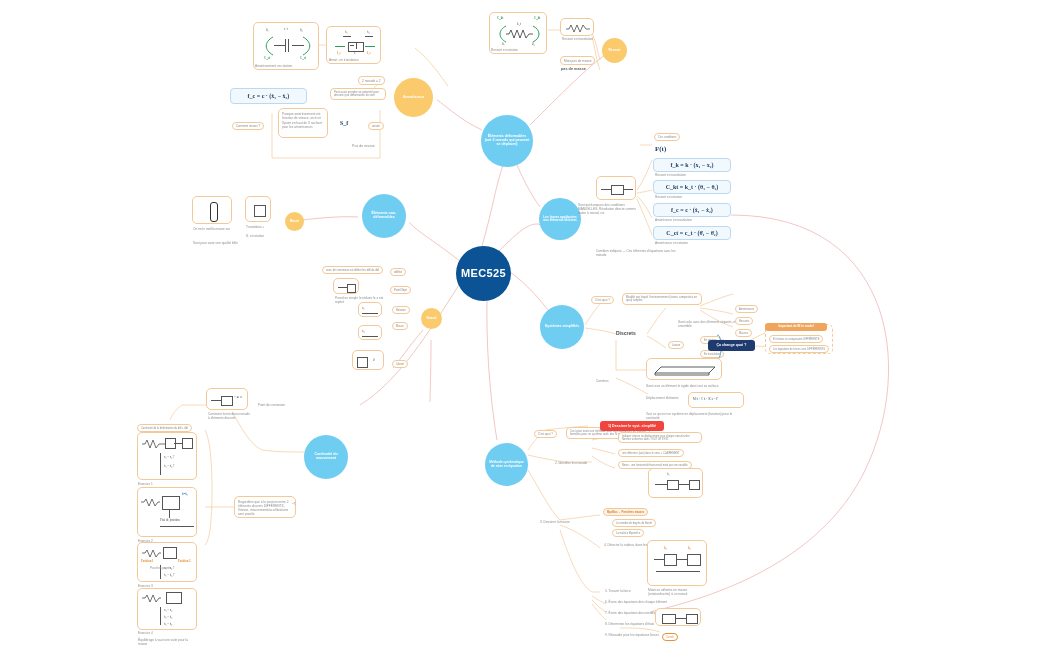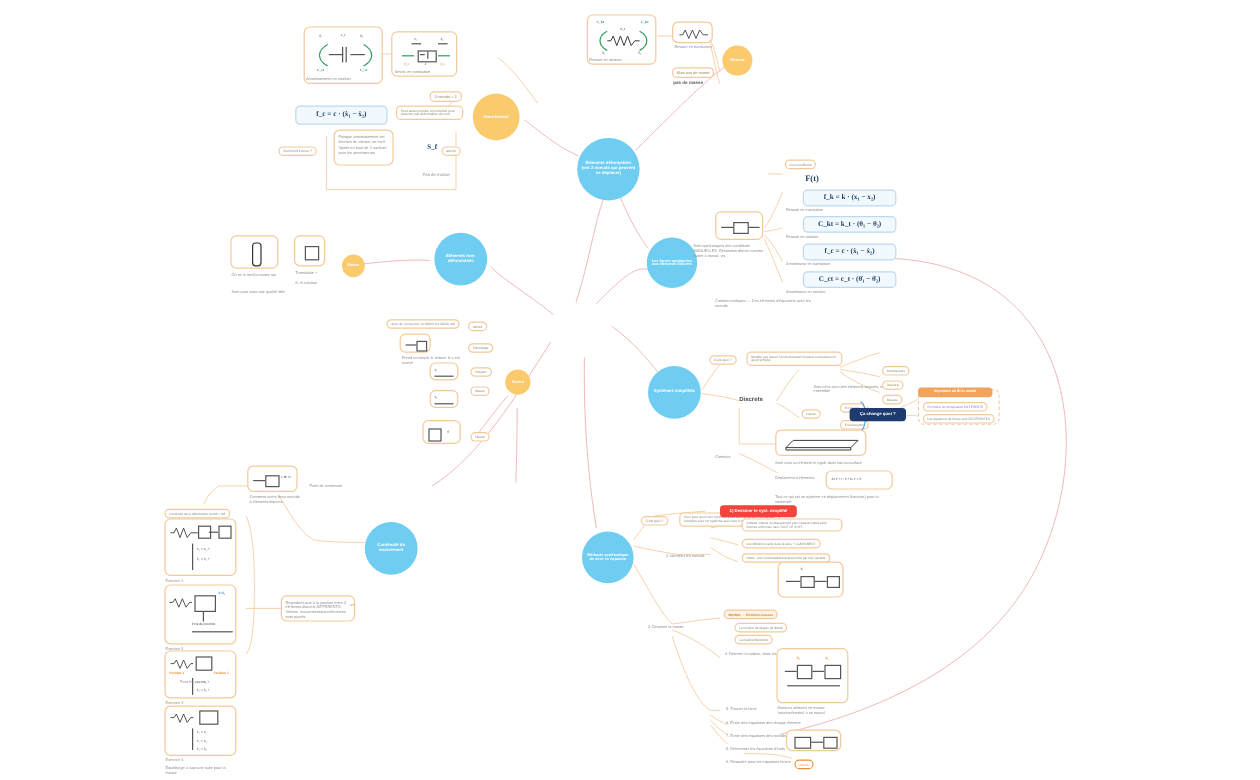--- a/index.html
+++ b/index.html
@@ -27,21 +27,21 @@
         padding:1.5px 3px;line-height:1.25;white-space:nowrap;}
   .chip.wrap{white-space:normal;}
   .label{position:absolute;font-size:3.2px;color:#8d8d8d;line-height:1.3;}
   .label.b{font-weight:700;color:#5a5a5a;}
   .label.big{font-size:5px;color:#4a4a4a;font-weight:600;}
 
   
   .fx{position:absolute;box-sizing:border-box;border:1px solid #bcd9f2;
       border-radius:4px;background:#f2f9fe;color:#1d3f63;font-weight:700;
       font-family:"Liberation Serif","DejaVu Serif",serif;
-      display:flex;align-items:center;justify-content:center;font-size:6px;margin-left:16px;}
+      display:flex;align-items:center;justify-content:center;font-size:6px;}
   .fx.plain{border:none;background:transparent;font-size:6px;justify-content:flex-start;}
 
   
   .badge{position:absolute;box-sizing:border-box;border-radius:3px;color:#fff;
          font-size:3.6px;font-weight:700;display:flex;align-items:center;
          justify-content:center;padding:1px 4px;text-align:center;line-height:1.2;}
   .badge.navy{background:#1f3a6e;}
   .badge.red{background:#f0443c;}
   .badge.orangehdr{background:#f0a45c;}
   .mass{position:absolute;border:.7px solid #555;background:#fff;}
@@ -137,20 +137,23 @@
       <path d="M306,452 C290,452 275,452 262,450"></path>
       <path d="M262,450 C250,445 240,425 232,412"></path>
       <path d="M210,405 C200,405 190,405 182,405"></path>
       <path d="M182,405 C175,410 172,415 170,420"></path>
       <path d="M205,430 C210,440 212,460 212,490"></path>
       <path d="M212,490 C212,520 210,540 205,545"></path>
       <path d="M205,507 C215,507 225,507 235,507"></path>
     </g>
   </svg>
 
+  <div class="node root" style="left:456px;top:246px;width:55px;height:55px;">
+    <span>MEC525</span>
+  </div>
 
   <div class="node blue sm" style="left:481px;top:115px;width:52px;height:52px;">
     <span>Éléments déformables (ont 2 noeuds qui peuvent se déplacer)</span>
   </div>
 
   <div class="node blue tiny" style="left:539px;top:198px;width:42px;height:42px;">
     <span>Les forces appliquées aux éléments discrets</span>
   </div>
 
   <div class="node blue sm" style="left:362px;top:194px;width:44px;height:44px;">

